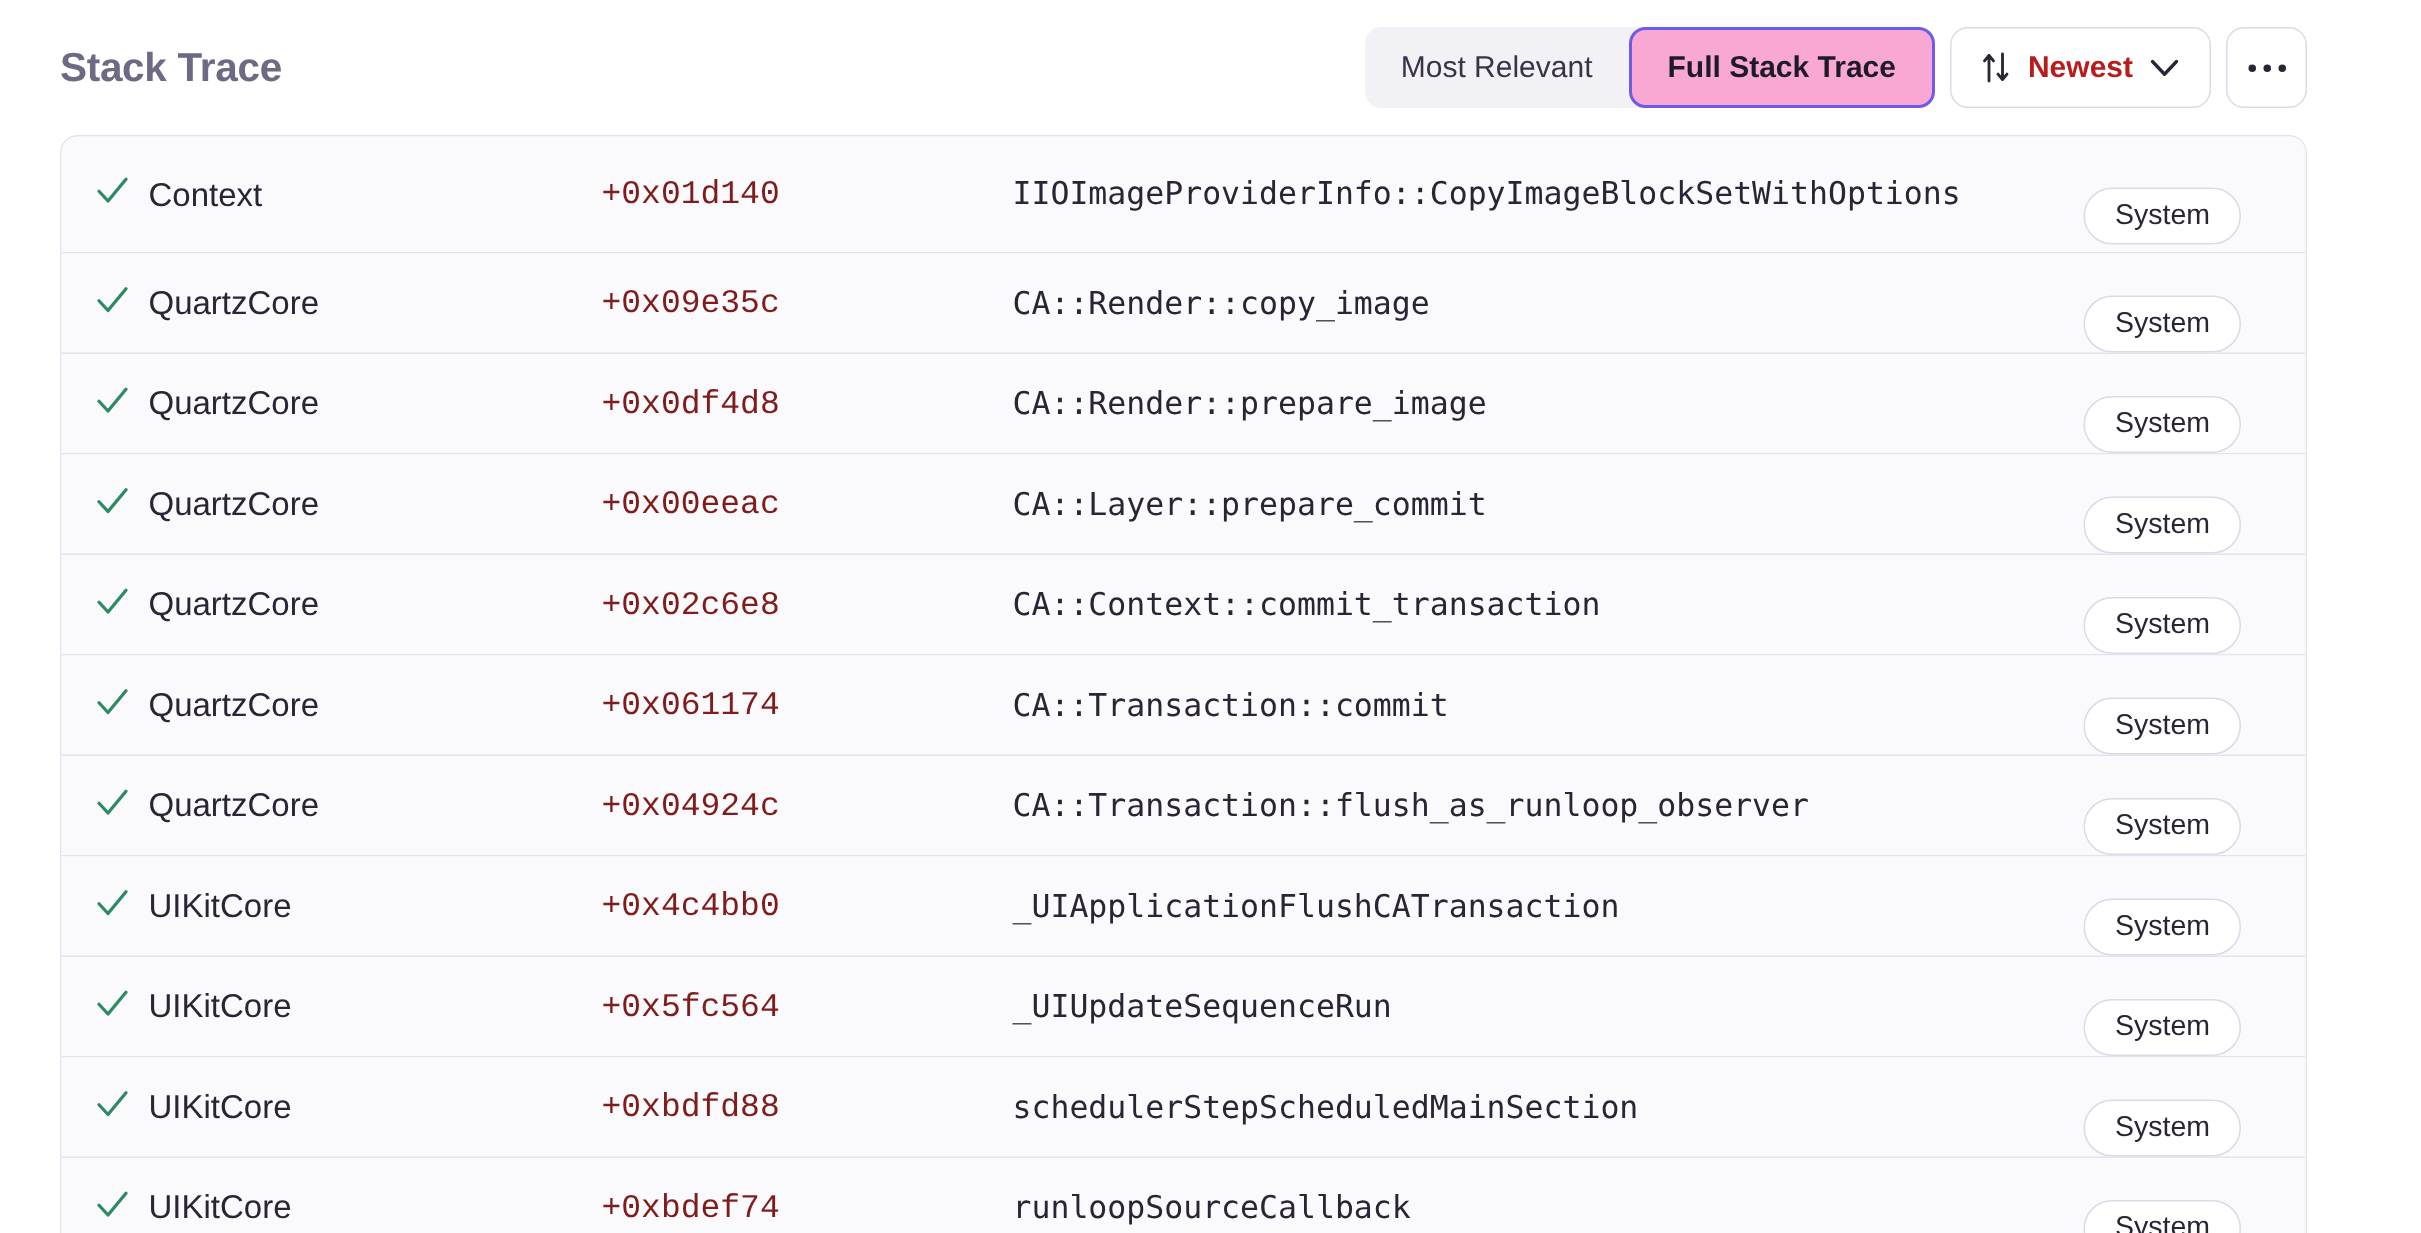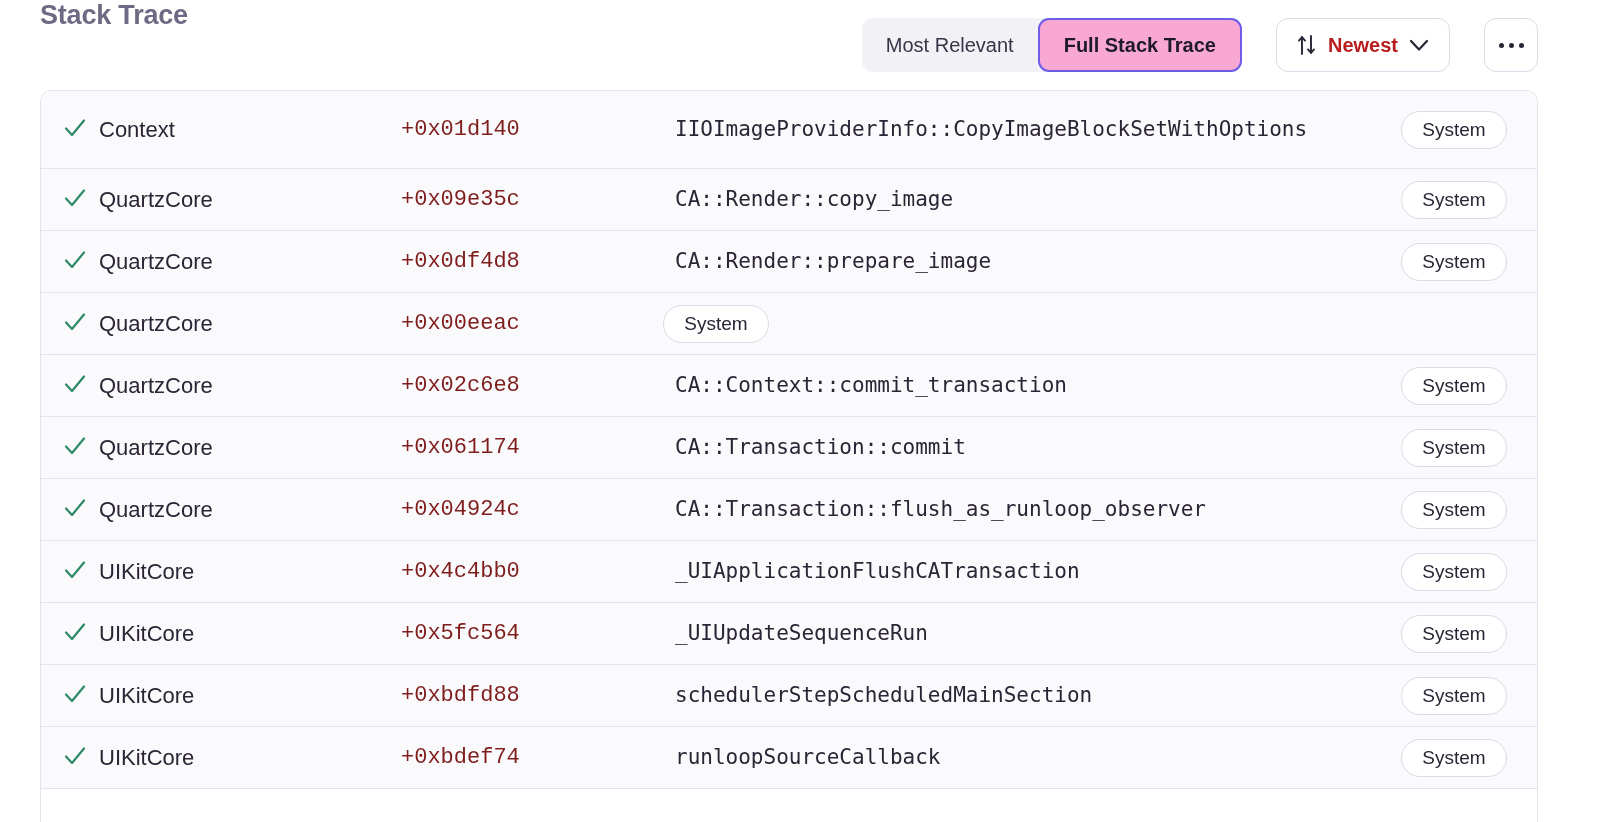--- a/index.html
+++ b/index.html
@@ -16,36 +16,37 @@
     width: 1614px;
     height: 822px;
     position: relative;
     background: #ffffff;
   }
 
   
   .header {
     height: 90px;
     display: flex;
+    align-items: center;
     justify-content: space-between;
     padding: 0 76px 0 40px;
   }
 
   .panel-title {
     font-size: 27px;
     font-weight: 700;
     color: #6e6a84;
     letter-spacing: -0.2px;
     white-space: nowrap;
   }
 
   .header-controls {
     display: flex;
     align-items: center;
-    gap: 34px;
+    gap: 10px;
   }
 
   
   .segmented {
     display: flex;
     align-items: stretch;
     background: #f2f1f6;
     border-radius: 11px;
     height: 54px;
     position: relative;
@@ -170,21 +171,22 @@
     color: #2b2435;
     line-height: 1.46;
     word-break: break-all;
     padding-right: 18px;
     margin-left: 24px;
   }
 
   .cell-badge {
     flex: 0 0 130px;
     display: flex;
-    justify-content: center;
+    justify-content: flex-start;
+    margin-top: 28px;
   }
 
   .badge {
     display: inline-flex;
     align-items: center;
     justify-content: center;
     height: 38px;
     padding: 0 20px;
     background: #ffffff;
     border: 1.5px solid #ddd9e6;
@@ -274,20 +276,21 @@
         </div>
       </div>
       <div class="trace-row">
         <div class="cell-check">
           <span class="check-icon"><svg width="26" height="26" viewBox="0 0 26 26" fill="none">
               <path d="M4 13.5 L10 20 L22 5.5" stroke="#2d8a63" stroke-width="2.2" stroke-linecap="round" stroke-linejoin="round"></path>
             </svg></span>
         </div>
         <div class="cell-module">QuartzCore</div>
         <a class="cell-offset">+0x00eeac</a>
+        <div class="cell-symbol">CA::Layer::prepare_commit</div>
         <div class="cell-badge">
           <span class="badge">System</span>
         </div>
       </div>
       <div class="trace-row">
         <div class="cell-check">
           <span class="check-icon"><svg width="26" height="26" viewBox="0 0 26 26" fill="none">
               <path d="M4 13.5 L10 20 L22 5.5" stroke="#2d8a63" stroke-width="2.2" stroke-linecap="round" stroke-linejoin="round"></path>
             </svg></span>
         </div>

